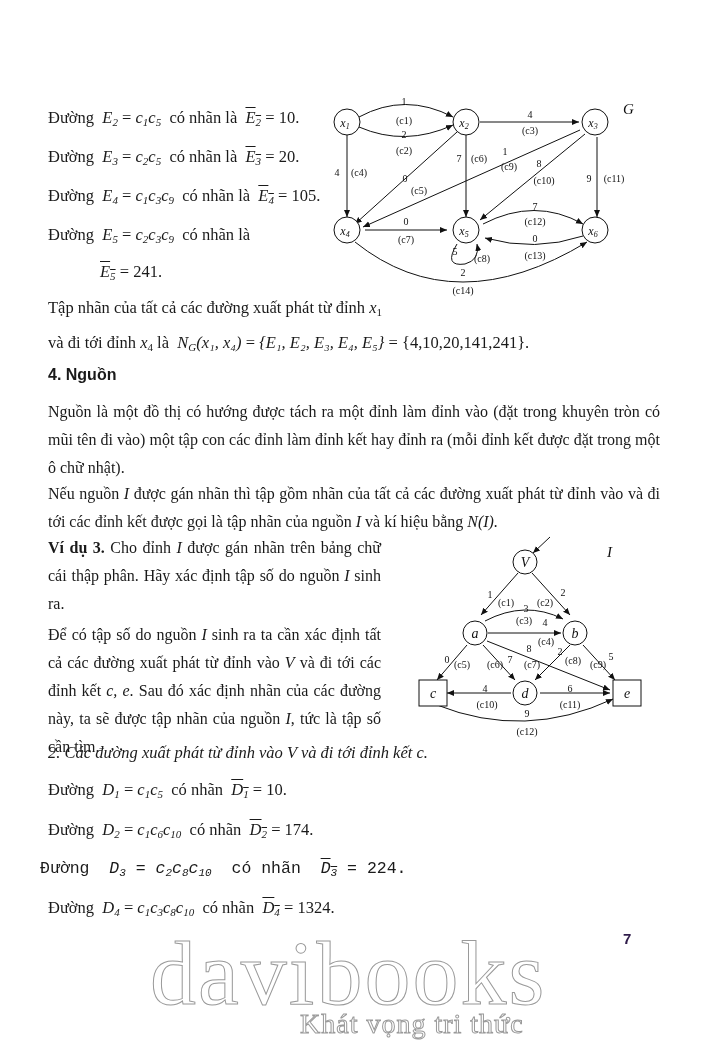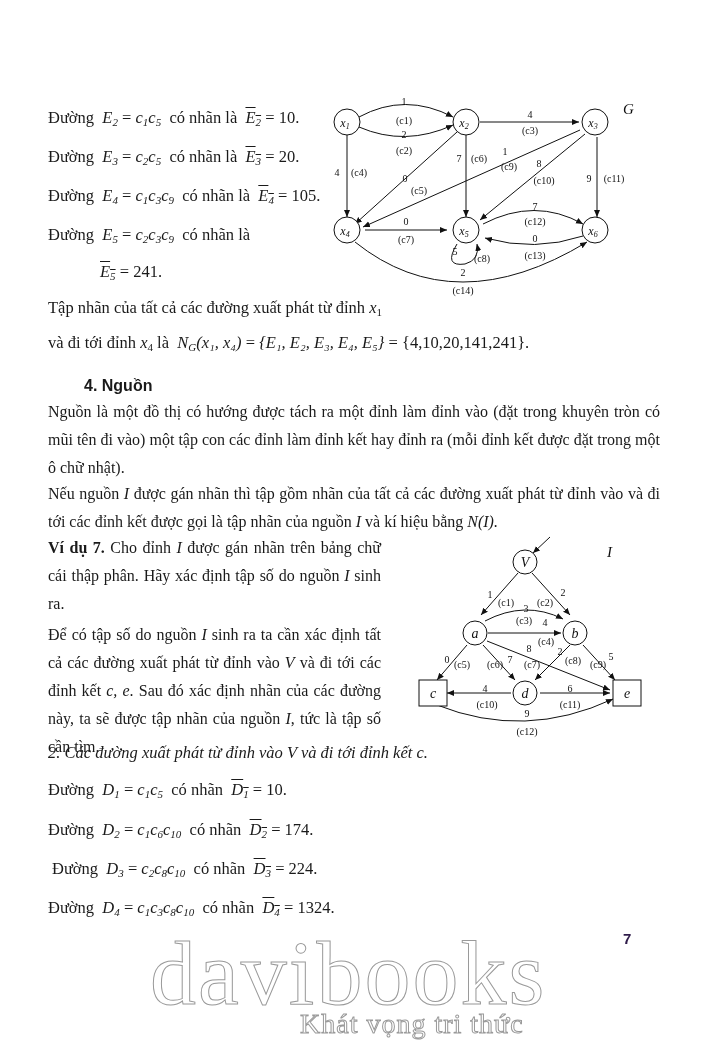--- a/index.html
+++ b/index.html
@@ -124,33 +124,33 @@
 </div>
 <div class="line" style="left:48px;top:333px;">
   <span>và đi tới đỉnh</span>
   <span class="m">x</span><sub>4</sub>
   <span>là</span>&nbsp;
   <span class="m">N</span><sub class="m">G</sub><span class="m">(x₁, x₄)</span>
   = <span class="m">{E₁, E₂, E₃, E₄, E₅}</span>
   = <span>{4,10,20,141,241}.</span>
 </div>
 
-<div class="head" style="left:48px;top:377px;margin-left:36px;">4. Nguồn</div>
+<div class="head" style="left:48px;top:366px;">4. Nguồn</div>
 <div class="para" style="left:48px;top:398px;width:612px;">Nguồn là một đồ thị có hướng được tách ra một đỉnh làm đỉnh vào (đặt trong khuyên tròn có mũi tên đi vào) một tập con các đỉnh làm đỉnh kết hay đỉnh ra (mỗi đỉnh kết được đặt trong một ô chữ nhật).</div>
 <div class="para" style="left:48px;top:480px;width:612px;">
   <span>Nếu nguồn</span>
   <span class="m">I</span>
   <span>được gán nhãn thì tập gồm nhãn của tất cả các đường xuất phát từ đỉnh vào và đi tới các đỉnh kết được gọi là tập nhãn của nguồn</span>
   <span class="m">I</span>
   <span>và kí hiệu bằng</span>
   <span class="m">N(I).</span>
 </div>
 
 <div class="para" style="left:48px;top:534px;width:333px;">
-  <b>Ví dụ 7.</b>
+  <b>Ví dụ 3.</b>
   <span>Cho đỉnh</span>
   <span class="m">I</span>
   <span>được gán nhãn trên bảng chữ cái thập phân. Hãy xác định tập số do nguồn</span>
   <span class="m">I</span>
   <span>sinh ra.</span>
 </div>
 <div class="para" style="left:48px;top:621px;width:333px;">
   <span>Để có tập số do nguồn</span>
   <span class="m">I</span>
   <span>sinh ra ta cần xác định tất cả các đường xuất phát từ đỉnh vào</span>
@@ -233,21 +233,21 @@
   <span class="m">D<sub>1</sub></span> = <span class="m">c<sub>1</sub>c<sub>5</sub></span>&nbsp;
   <span>có nhãn</span>&nbsp;
   <span class="m ol">D<sub>1</sub></span> = <span>10.</span>
 </div>
 <div class="line" style="left:48px;top:820px;">
   <span>Đường</span>&nbsp;
   <span class="m">D<sub>2</sub></span> = <span class="m">c<sub>1</sub>c<sub>6</sub>c<sub>10</sub></span>&nbsp;
   <span>có nhãn</span>&nbsp;
   <span class="m ol">D<sub>2</sub></span> = <span>174.</span>
 </div>
-<div class="line" style="left:52px;top:859px;">
+<div class="line" style="left:40px;top:859px;font-family:Liberation Mono, monospace;">
   <span>Đường</span>&nbsp;
   <span class="m">D<sub>3</sub></span> = <span class="m">c<sub>2</sub>c<sub>8</sub>c<sub>10</sub></span>&nbsp;
   <span>có nhãn</span>&nbsp;
   <span class="m ol">D<sub>3</sub></span> = <span>224.</span>
 </div>
 <div class="line" style="left:48px;top:898px;">
   <span>Đường</span>&nbsp;
   <span class="m">D<sub>4</sub></span> = <span class="m">c<sub>1</sub>c<sub>3</sub>c<sub>8</sub>c<sub>10</sub></span>&nbsp;
   <span>có nhãn</span>&nbsp;
   <span class="m ol">D<sub>4</sub></span> = <span>1324.</span>

